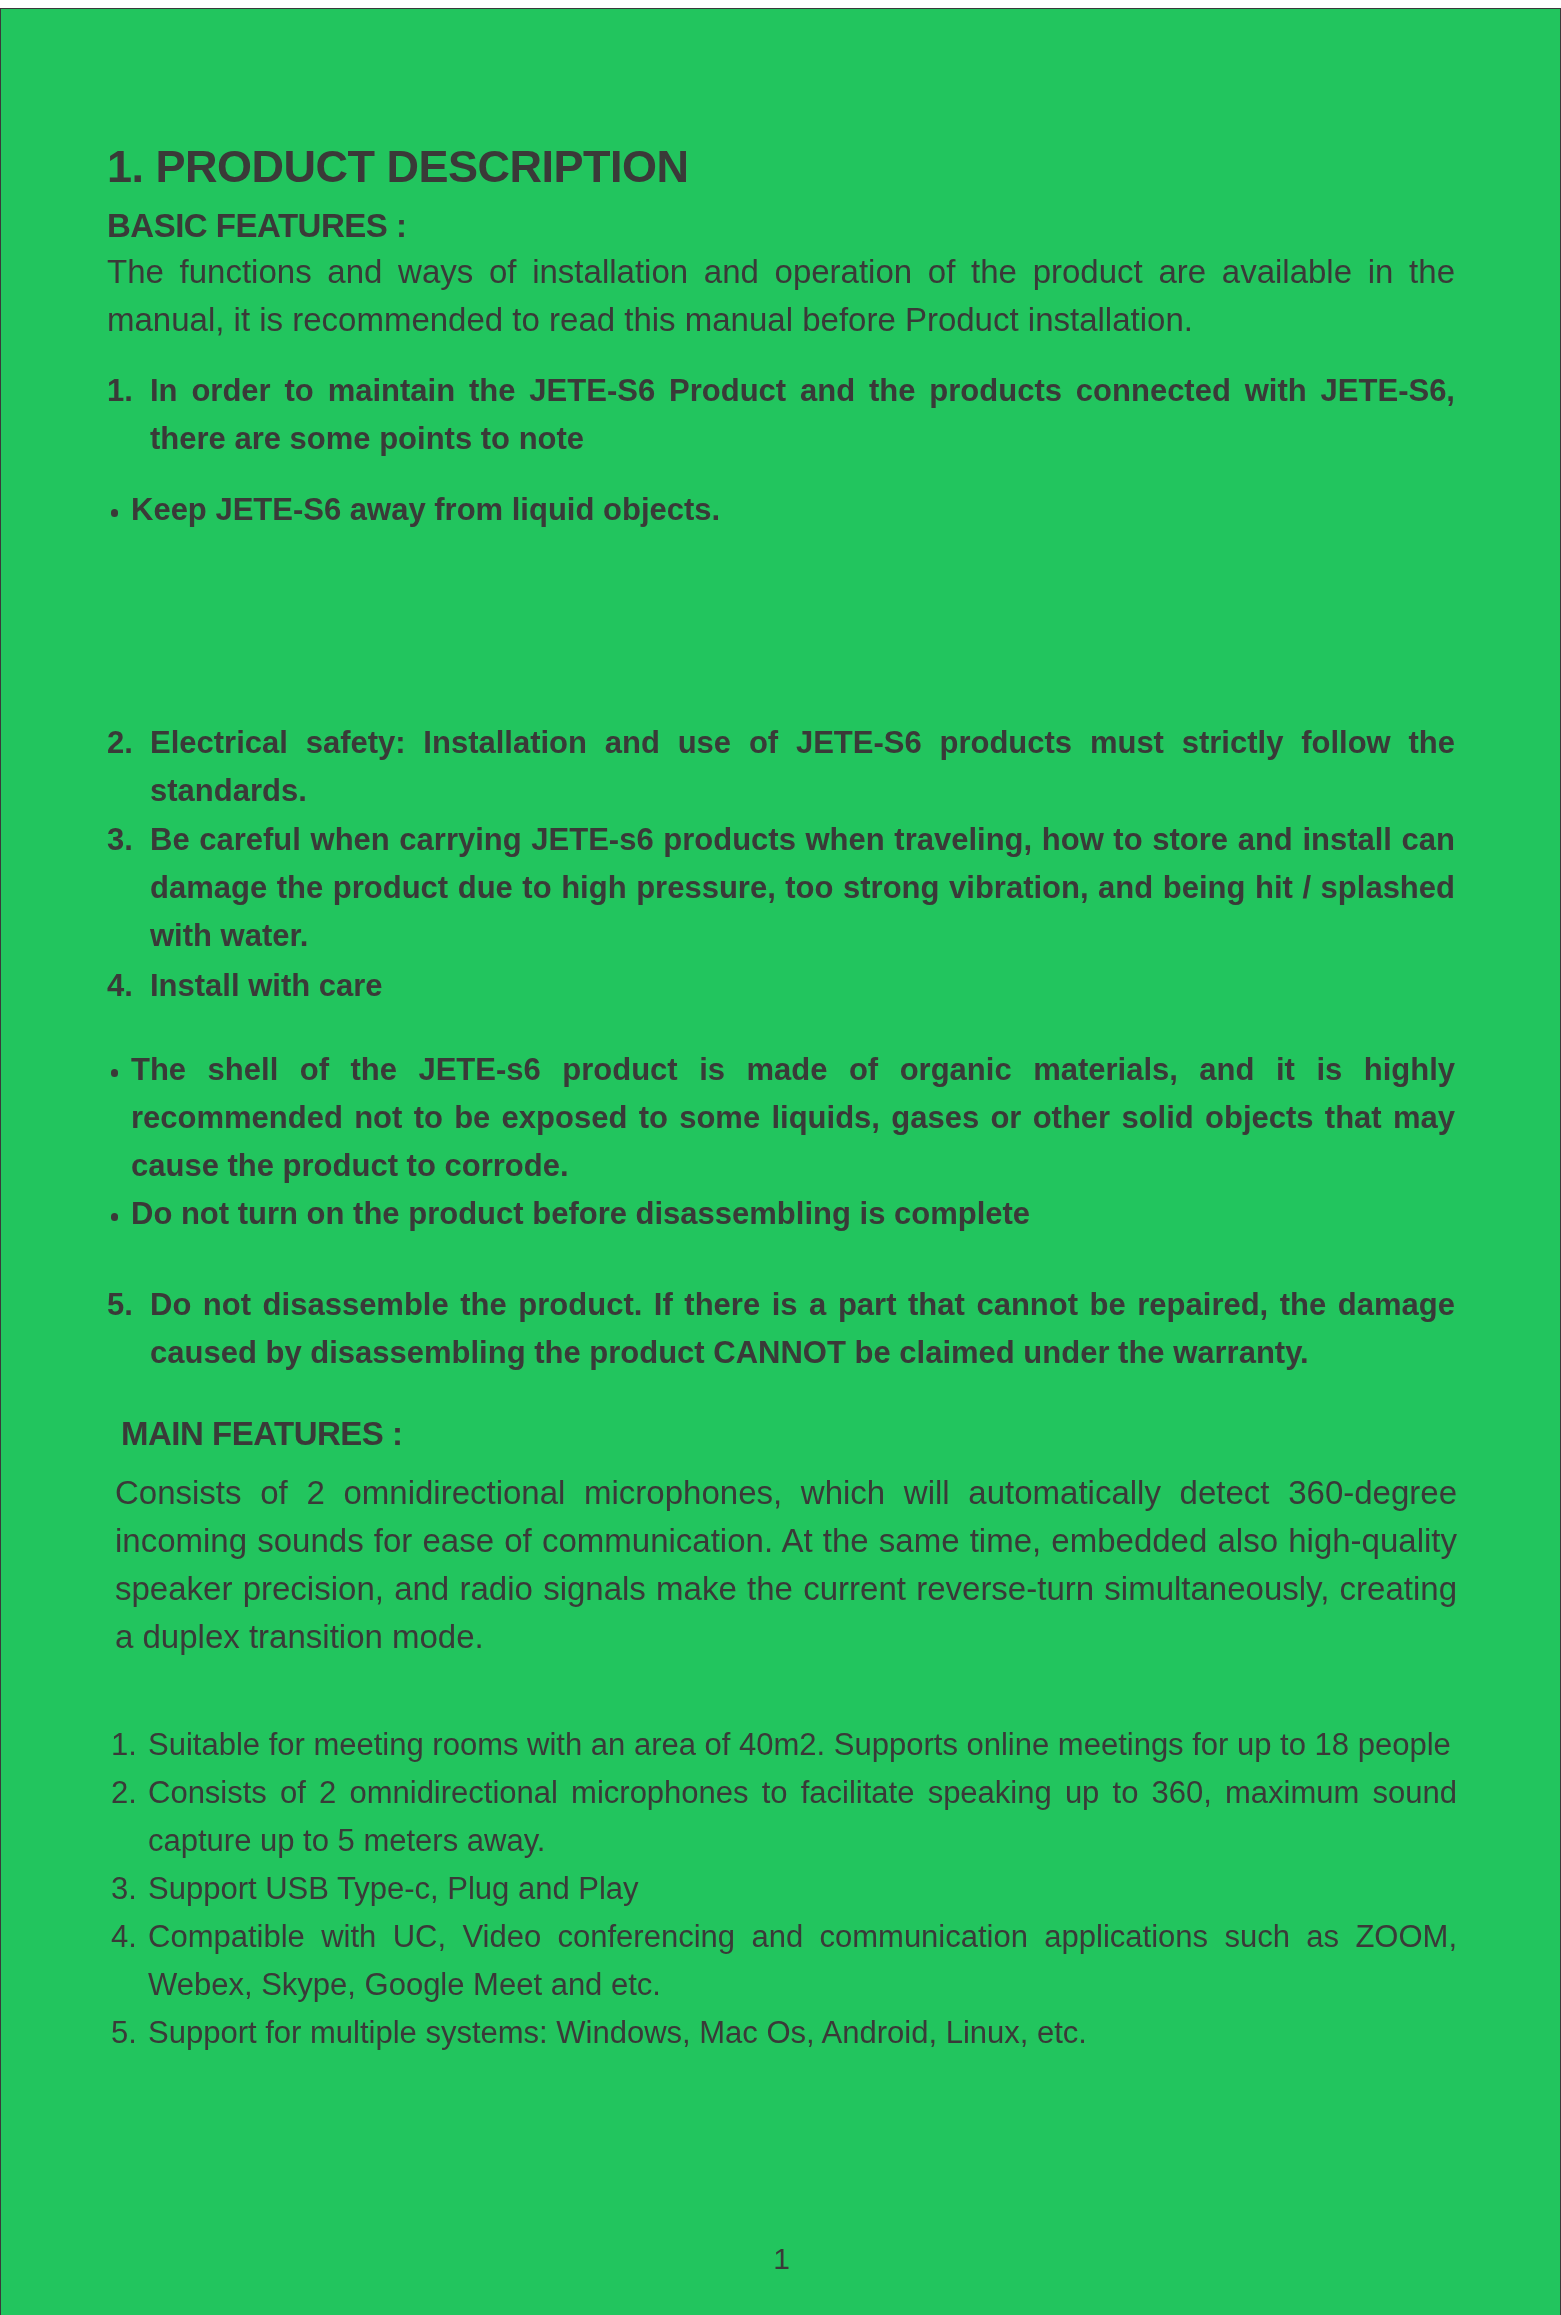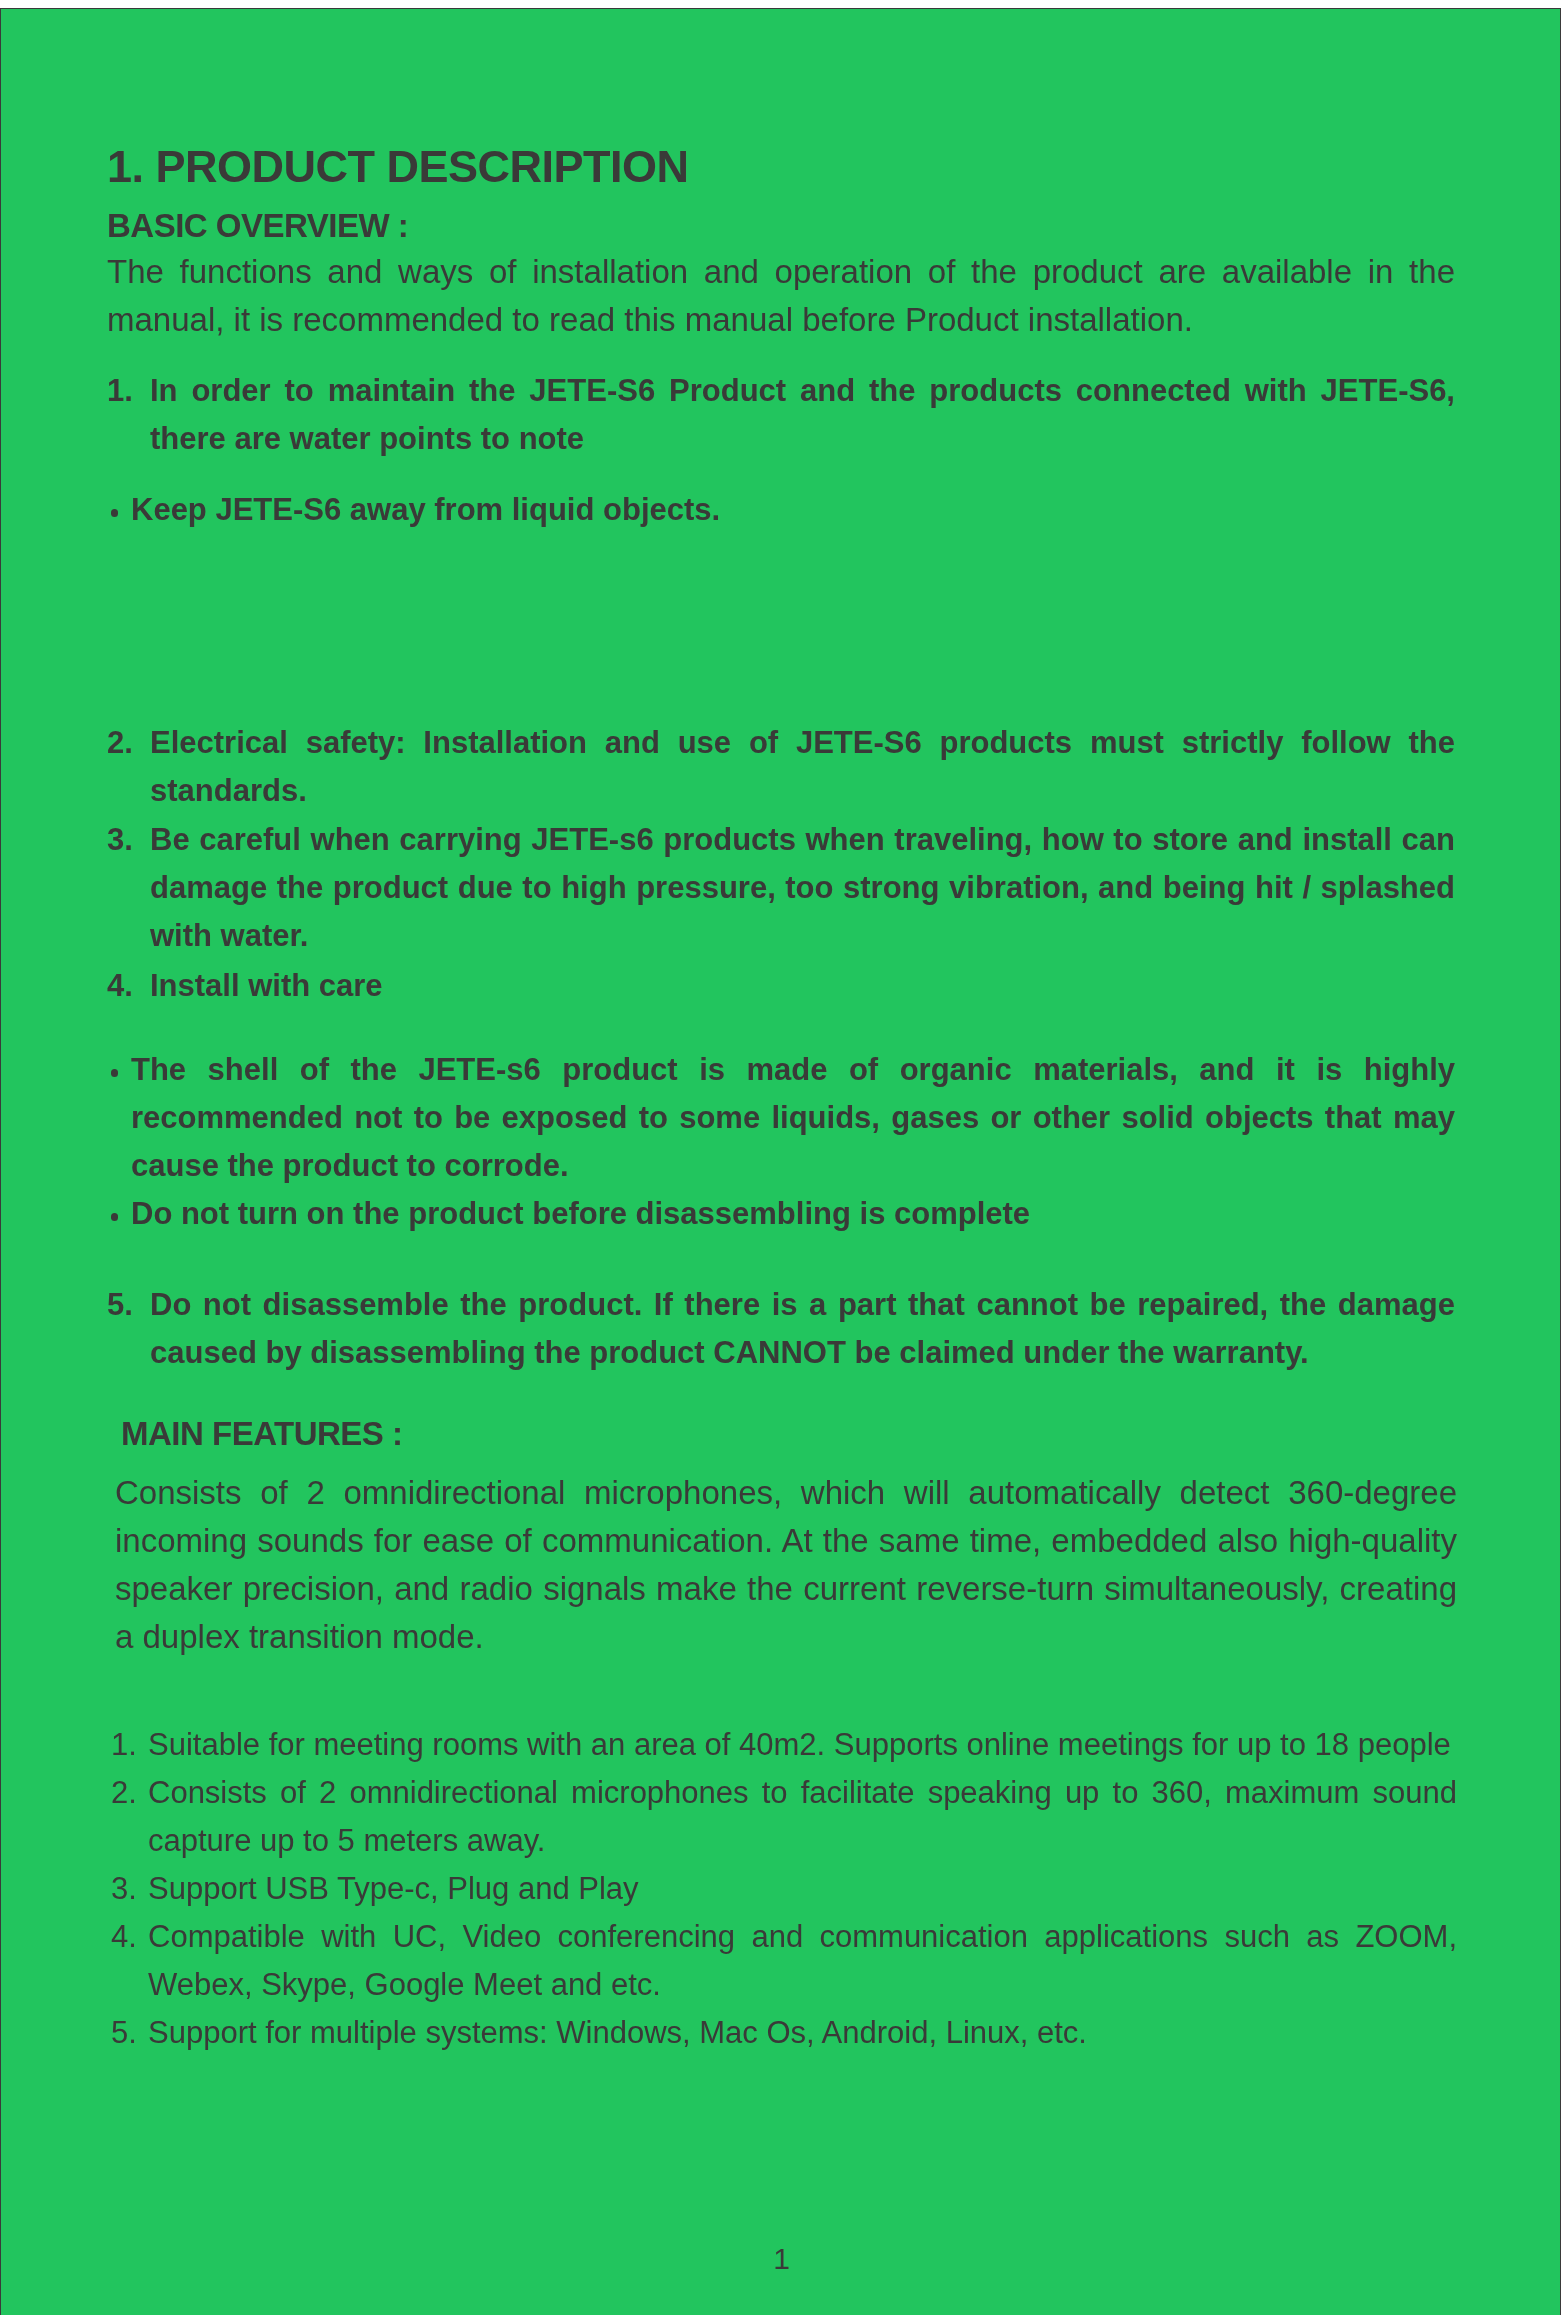--- a/index.html
+++ b/index.html
@@ -64,27 +64,27 @@
       text-align: center; font-size: 30px; color: #3a3a38;
     }
   </style>
 </head>
 <body>
 
 <div class="page">
 
   <div class="abs h1">1. PRODUCT DESCRIPTION</div>
 
-  <div class="abs h2" style="left:106px; top:198px;">BASIC OVERVIEW :</div>
+  <div class="abs h2" style="left:106px; top:198px;">BASIC FEATURES :</div>
 
   <div class="abs body-text" style="left:106px; top:239px; width:1348px;">The functions and ways of installation and operation of the product are available in the manual, it is recommended to read this manual before Product installation.</div>
 
   <div class="abs bold-item" style="left:106px; top:358px; width:1348px;">
     <span class="num">1.</span>
-    <span class="txt">In order to maintain the JETE-S6 Product and the products connected with JETE-S6, there are water points to note</span>
+    <span class="txt">In order to maintain the JETE-S6 Product and the products connected with JETE-S6, there are some points to note</span>
   </div>
 
   <div class="abs" style="left:106px; top:477px; width:1348px;">
     <div class="bullet-item">
       <span class="dot"></span>
       <span class="txt">Keep JETE-S6 away from liquid objects.</span>
     </div>
   </div>
 
   <div class="abs bold-item" style="left:106px; top:710px; width:1348px;">

